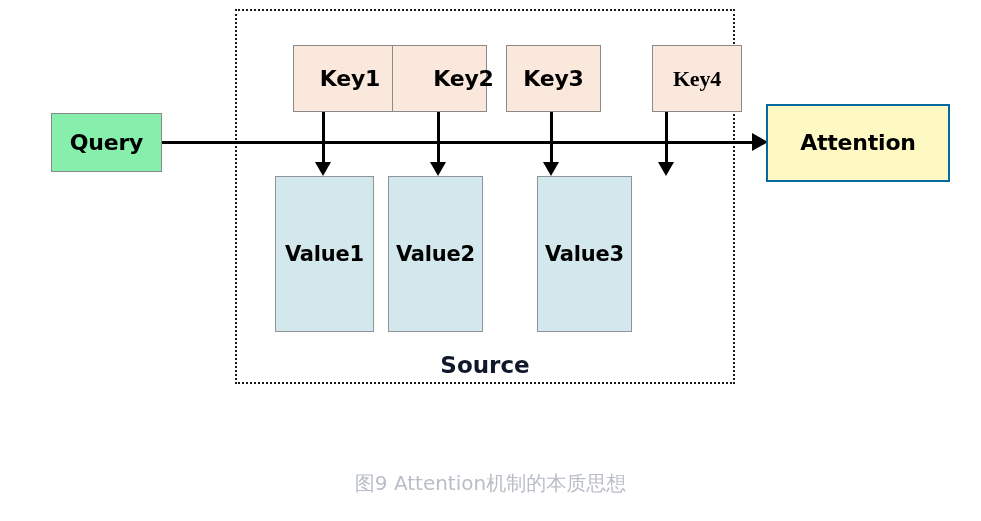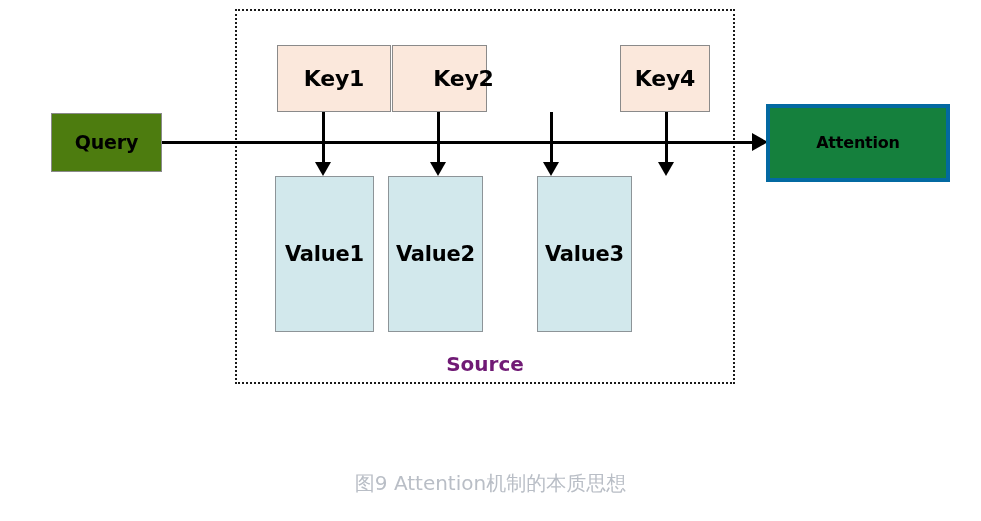--- a/index.html
+++ b/index.html
@@ -44,51 +44,51 @@
     letter-spacing: -0.2px;
   }
 
   .key-box {
     background: #fbe8dc;
     border: 1px solid #8a8a8a;
     font-size: 22px;
     top: 45px;
     height: 67px;
   }
-  .key1 { left: 277px; width: 114px; }
+  .key1 { left: 293px; width: 114px; }
   .key2 { left: 392px; width: 95px; padding-left: 48px; }
   .key3 { left: 506px; width: 95px; }
-  .key4 { left: 620px; width: 90px; }
+  .key4 { left: 652px; width: 90px; font-family: Liberation Serif, serif; }
 
   .value-box {
     background: #d2e8ec;
     border: 1px solid #8d9498;
     font-size: 21px;
     top: 176px;
     height: 156px;
   }
   .val1 { left: 275px; width: 99px; }
   .val2 { left: 388px; width: 95px; }
   .val3 { left: 501px; width: 95px; margin-left: 36px; }
   .val4 { left: 614px; width: 95px; }
 
   .query-box {
-    background: #4d7c0f;
+    background: #86efac;
     border: 1px solid #8a8a8a;
-    font-size: 19px;
+    font-size: 22px;
     left: 51px;
     top: 113px;
     width: 111px;
     height: 59px;
   }
 
   .attention-box {
-    background: #15803d;
-    border: 4px solid #0369a1;
-    font-size: 16px;
+    background: #fef9c3;
+    border: 2px solid #0369a1;
+    font-size: 22px;
     left: 766px;
     top: 104px;
     width: 184px;
     height: 78px;
   }
 
   
   .h-line {
     position: absolute;
     left: 162px;
@@ -133,23 +133,23 @@
   .c4 { left: 665px; }
   .c4a { left: 658px; }
 
   
   .source-label {
     position: absolute;
     left: 235px;
     top: 352px;
     width: 500px;
     text-align: center;
-    font-size: 20px;
+    font-size: 23px;
     font-weight: bold;
-    color: #701a75;
+    color: #0f172a;
   }
 
   .caption {
     position: absolute;
     left: 0;
     top: 470px;
     width: 981px;
     text-align: center;
     font-size: 20px;
     color: #b9bec6;
@@ -169,20 +169,23 @@
 
 <div id="stage">
 
   <div class="source-container"></div>
 
   <div class="node key-box key1">
     <span>Key1</span>
   </div>
   <div class="node key-box key2">
     <span>Key2</span>
+  </div>
+  <div class="node key-box key3">
+    <span>Key3</span>
   </div>
   <div class="node key-box key4">
     <span>Key4</span>
   </div>
 
   <div class="node value-box val1">
     <span>Value1</span>
   </div>
   <div class="node value-box val2">
     <span>Value2</span>

